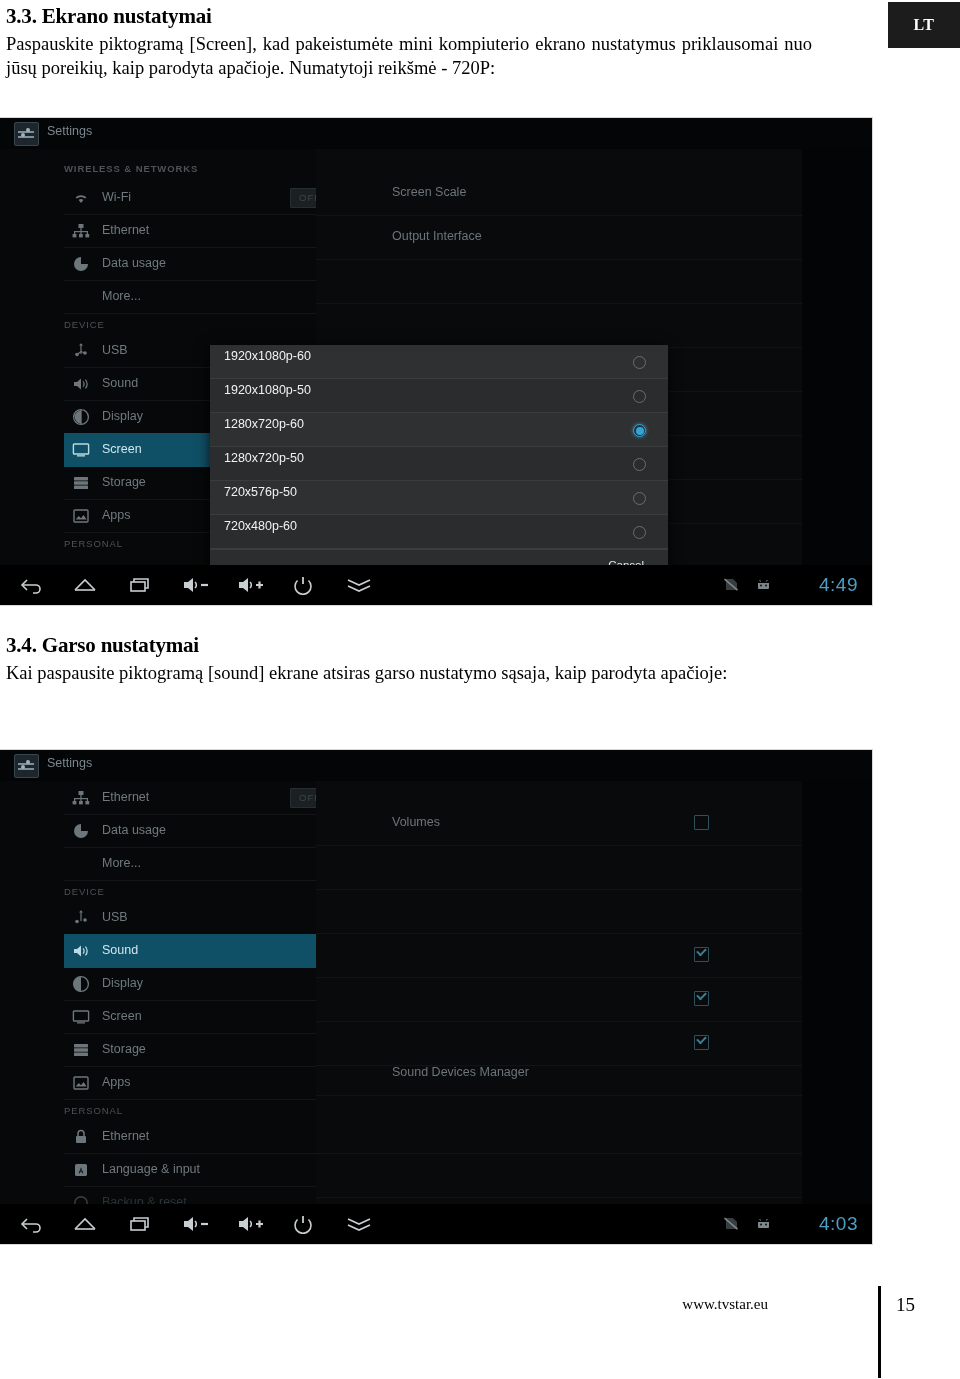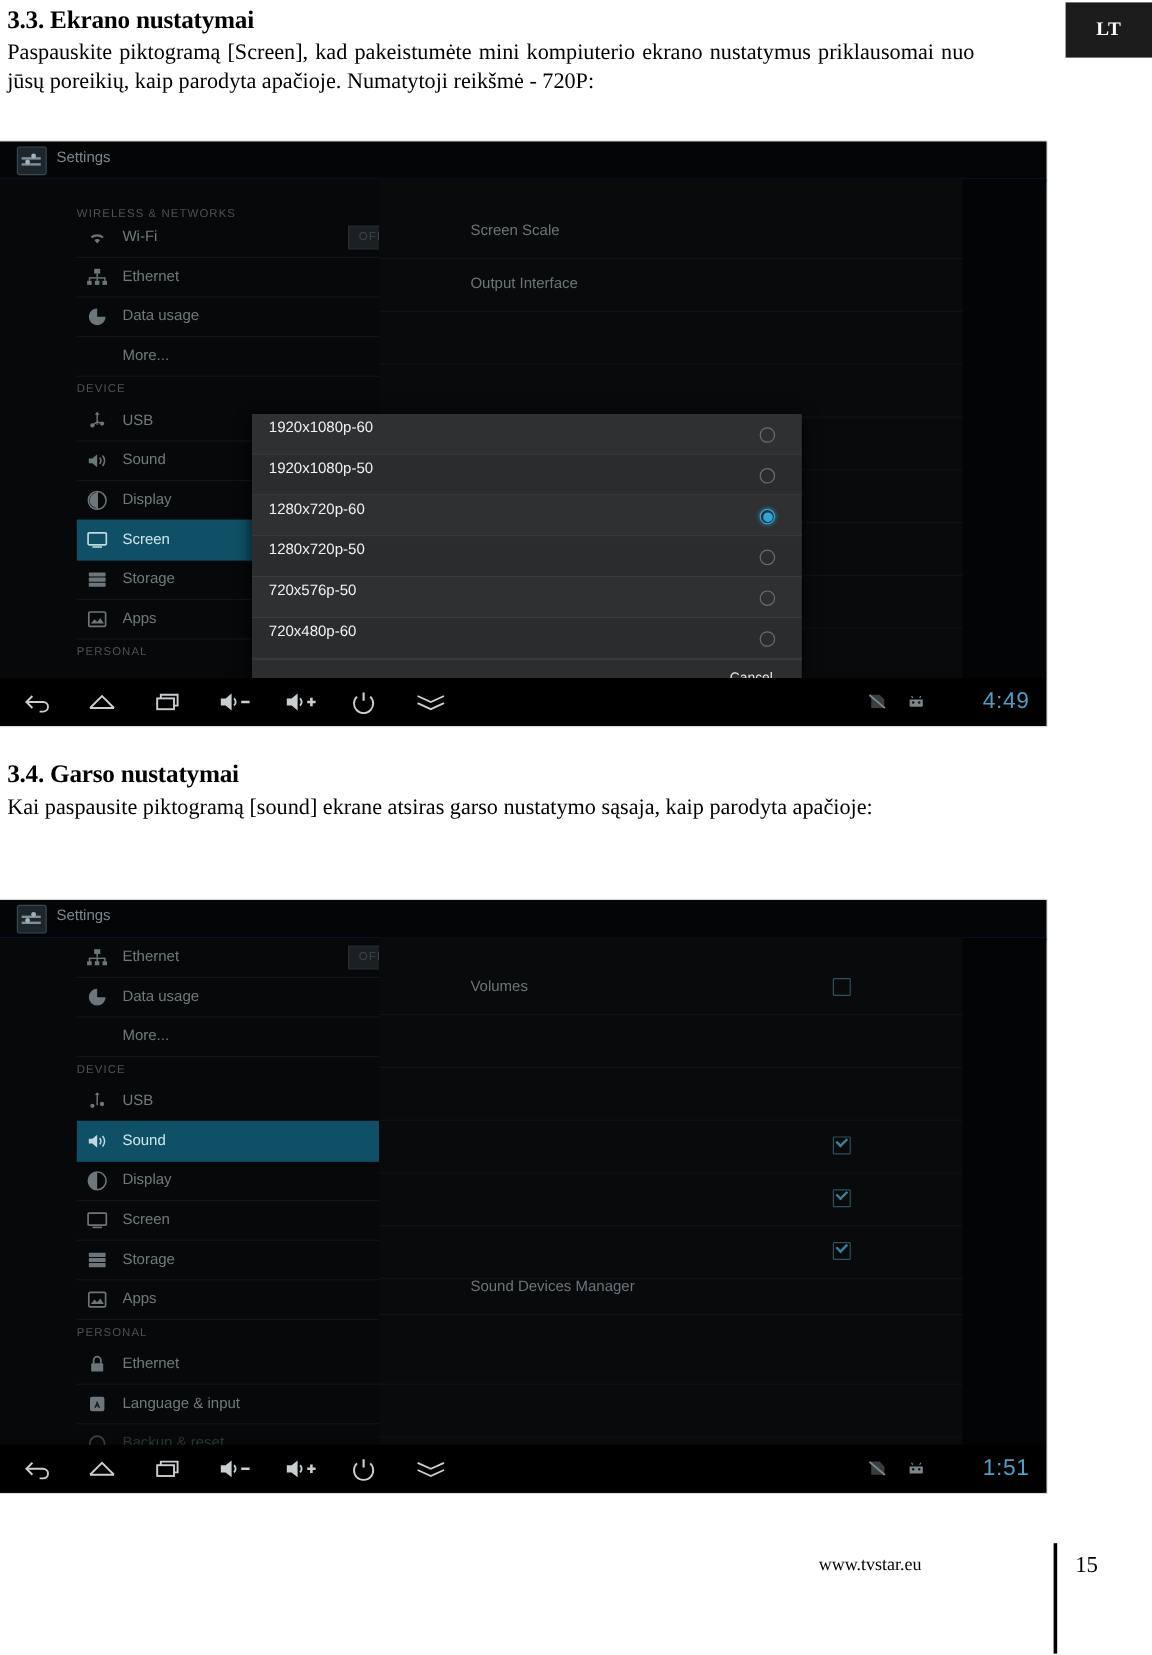--- a/index.html
+++ b/index.html
@@ -189,21 +189,21 @@
   <div class="shot" id="shot1">
 
     <div class="statusbar">
       <div class="sb-icon"></div>
       <div class="sb-title">Settings</div>
     </div>
 
     <div class="sbody" style="top:31px;bottom:40px;left:0;right:0;position:absolute;">
 
       <div class="leftcol">
-        <div class="grp" style="top:24px;">WIRELESS &amp; NETWORKS</div>
+        <div class="grp" style="top:14px;font-weight:bold;">WIRELESS &amp; NETWORKS</div>
 
         <div class="row" style="top:32px;">
           <span class="ricon">
               <svg viewBox="0 0 18 18">
                 <path d="M9 14l-2.4-3A4 4 0 0 1 11.4 11zM3.6 8.2A8.2 8.2 0 0 1 14.4 8.2l-1.2 1.4A6.4 6.4 0 0 0 4.8 9.6z"></path>
               </svg>
             </span>
           <span class="rlabel">Wi-Fi</span>
           <span class="offpill">
               <span>OFF</span>
@@ -611,21 +611,21 @@
               <path d="M3 2h7l4 4v7H3z" opacity=".45"></path>
               <path d="M2 1.5l13 11-1 1.2-13-11z"></path>
             </svg></span>
         <span class="tray-i" style="right:100px;"><svg viewBox="0 0 17 15">
               <path d="M3 6h11v5a1 1 0 0 1-1 1H4a1 1 0 0 1-1-1z"></path>
               <circle cx="6" cy="8.4" r="1" fill="#111"></circle>
               <circle cx="11" cy="8.4" r="1" fill="#111"></circle>
               <path d="M4.6 3l1 1.6M12.4 3l-1 1.6" stroke="#7c878c" stroke-width="1" fill="none"></path>
             </svg></span>
       </div>
-      <div class="nav-clock">1:51</div>
+      <div class="nav-clock">4:03</div>
     </div>
   </div>
 
   <div class="footer">
     <div class="url">www.tvstar.eu</div>
     <div class="rule"></div>
     <div class="pno">15</div>
   </div>
 
 </div>

